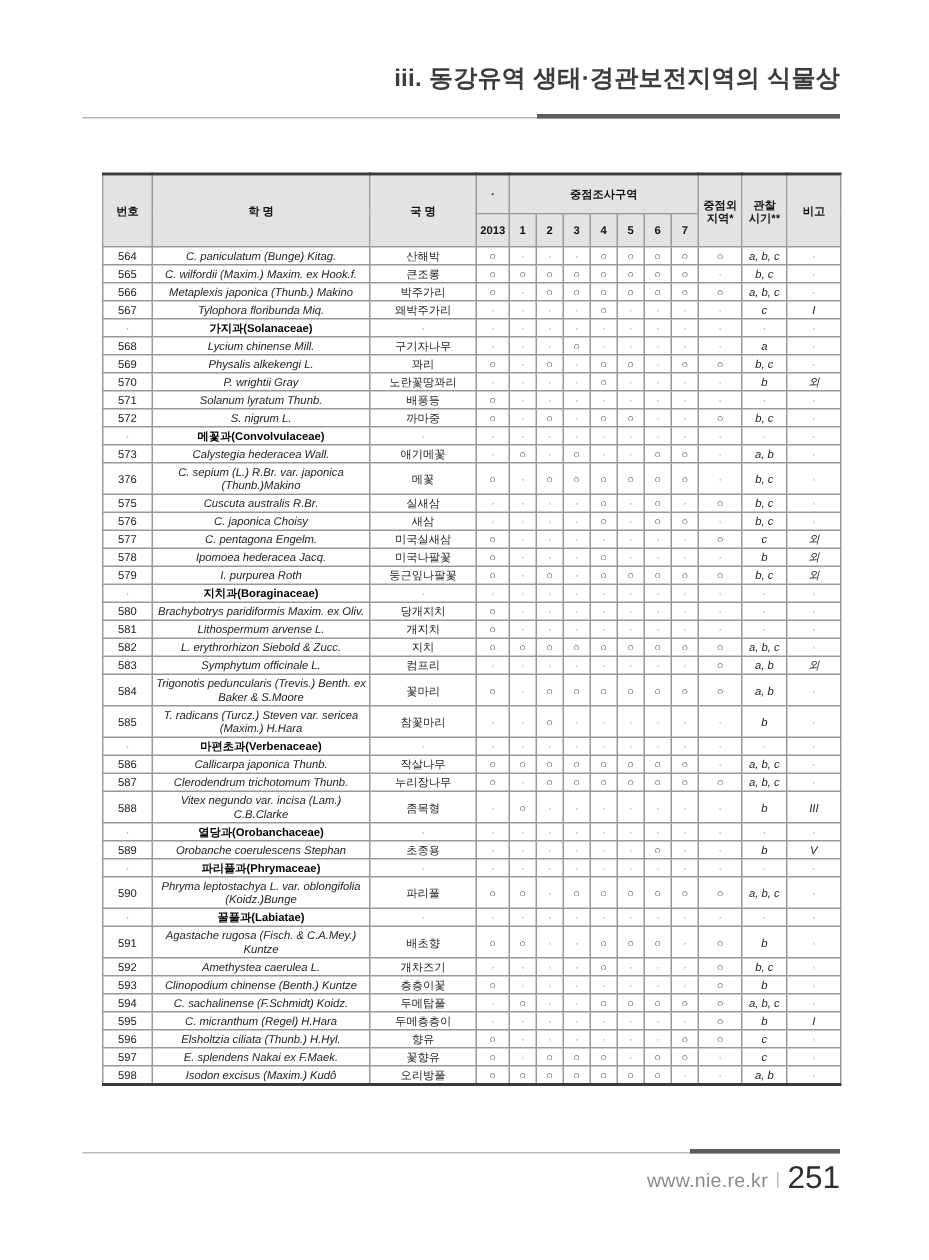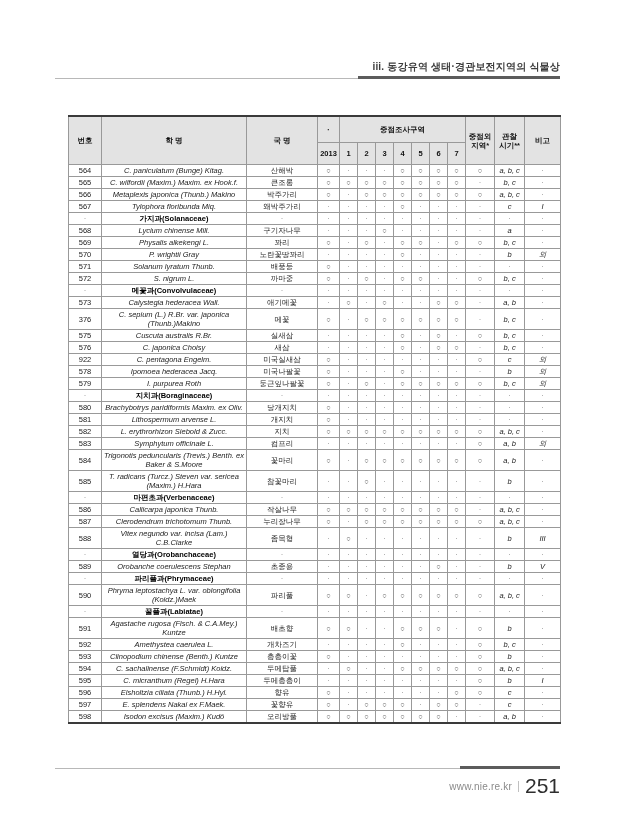--- a/index.html
+++ b/index.html
@@ -2,32 +2,32 @@
 <html><head>
 <meta charset="utf-8">
 <style>
   html,body{margin:0;padding:0;}
   body{
     width:619px;height:840px;position:relative;background:#ffffff;
     font-family:"Liberation Sans","DejaVu Sans",sans-serif;color:#222;overflow:hidden;
   }
   
   .page-title{
-    position:absolute;top:60px;right:59px;font-size:10px;font-weight:bold;
+    position:absolute;top:42px;right:59px;font-size:16px;font-weight:bold;
     color:#3c3c3c;letter-spacing:.2px;
   }
   .rule-thin{position:absolute;height:1px;background:#b8b8b8;}
   .rule-thick{position:absolute;height:3px;background:#5c5c5c;}
   #top-rule-thin{top:78px;left:55px;width:505px;}
   #top-rule-thick{top:76px;left:358px;width:202px;}
   
   #bottom-rule-thin{top:768px;left:55px;width:505px;}
   #bottom-rule-thick{top:766px;left:460px;width:100px;}
   .footer{position:absolute;top:774px;right:59px;display:flex;align-items:center;gap:6px;}
-  .footer .site{font-size:10px;color:#8a8a8a;letter-spacing:.2px;}
+  .footer .site{font-size:13px;color:#8a8a8a;letter-spacing:.2px;}
   .footer .sep{width:1px;height:11px;background:#c0c0c0;}
   .footer .pageno{font-size:21px;color:#2e2e2e;}
   
   table.flora{
     position:absolute;top:115px;left:68px;width:492px;
     border-collapse:collapse;table-layout:fixed;
     border-top:2px solid #3a3a3a;border-bottom:2px solid #3a3a3a;
     border-left:1px solid #555;border-right:1px solid #555;
   }
   table.flora th,table.flora td{
@@ -332,21 +332,21 @@
         <td class="dot">·</td>
         <td class="circle">○</td>
         <td class="dot">·</td>
         <td class="circle">○</td>
         <td class="circle">○</td>
         <td class="dot">·</td>
         <td class="obs">b, c</td>
         <td class="dot">·</td>
       </tr>
       <tr>
-        <td class="num">922</td>
+        <td class="num">577</td>
         <td class="sci">C. pentagona Engelm.</td>
         <td class="kor">미국실새삼</td>
         <td class="circle">○</td>
         <td class="dot">·</td>
         <td class="dot">·</td>
         <td class="dot">·</td>
         <td class="dot">·</td>
         <td class="dot">·</td>
         <td class="dot">·</td>
         <td class="dot">·</td>
@@ -605,21 +605,21 @@
         <td class="dot">·</td>
         <td class="dot">·</td>
         <td class="dot">·</td>
         <td class="dot">·</td>
         <td class="dot">·</td>
         <td class="dot">·</td>
         <td class="dot">·</td>
       </tr>
       <tr>
         <td class="num">590</td>
-        <td class="sci">Phryma leptostachya L. var. oblongifolia  (Koidz.)Maek</td>
+        <td class="sci">Phryma leptostachya L. var. oblongifolia  (Koidz.)Bunge</td>
         <td class="kor">파리풀</td>
         <td class="circle">○</td>
         <td class="circle">○</td>
         <td class="dot">·</td>
         <td class="circle">○</td>
         <td class="circle">○</td>
         <td class="circle">○</td>
         <td class="circle">○</td>
         <td class="circle">○</td>
         <td class="circle">○</td>

